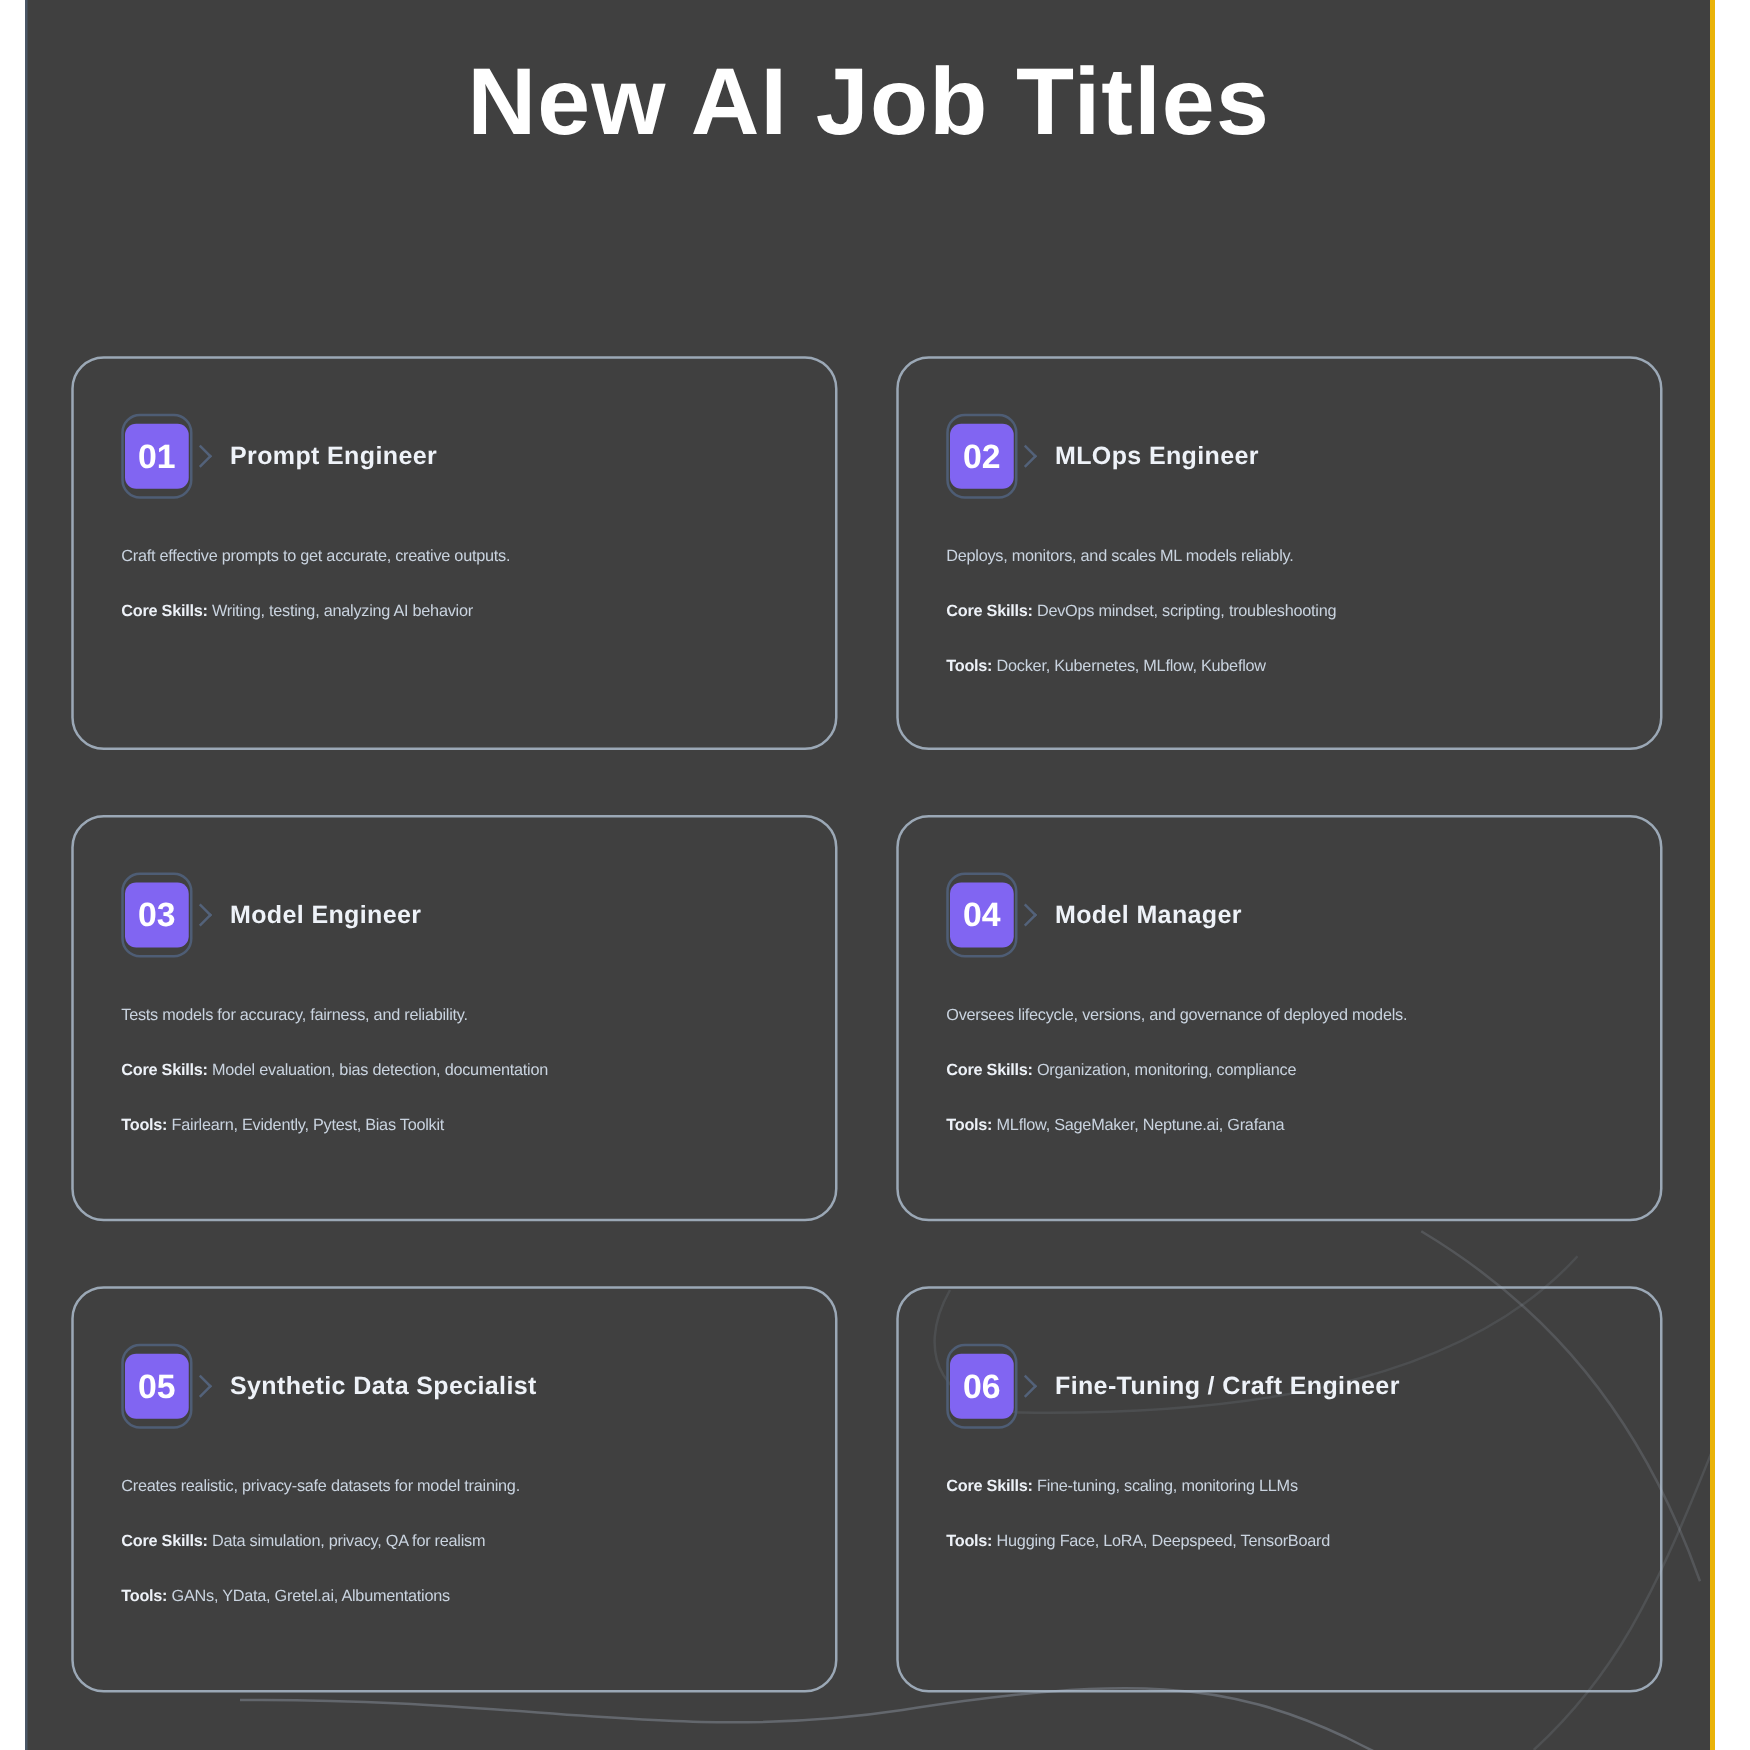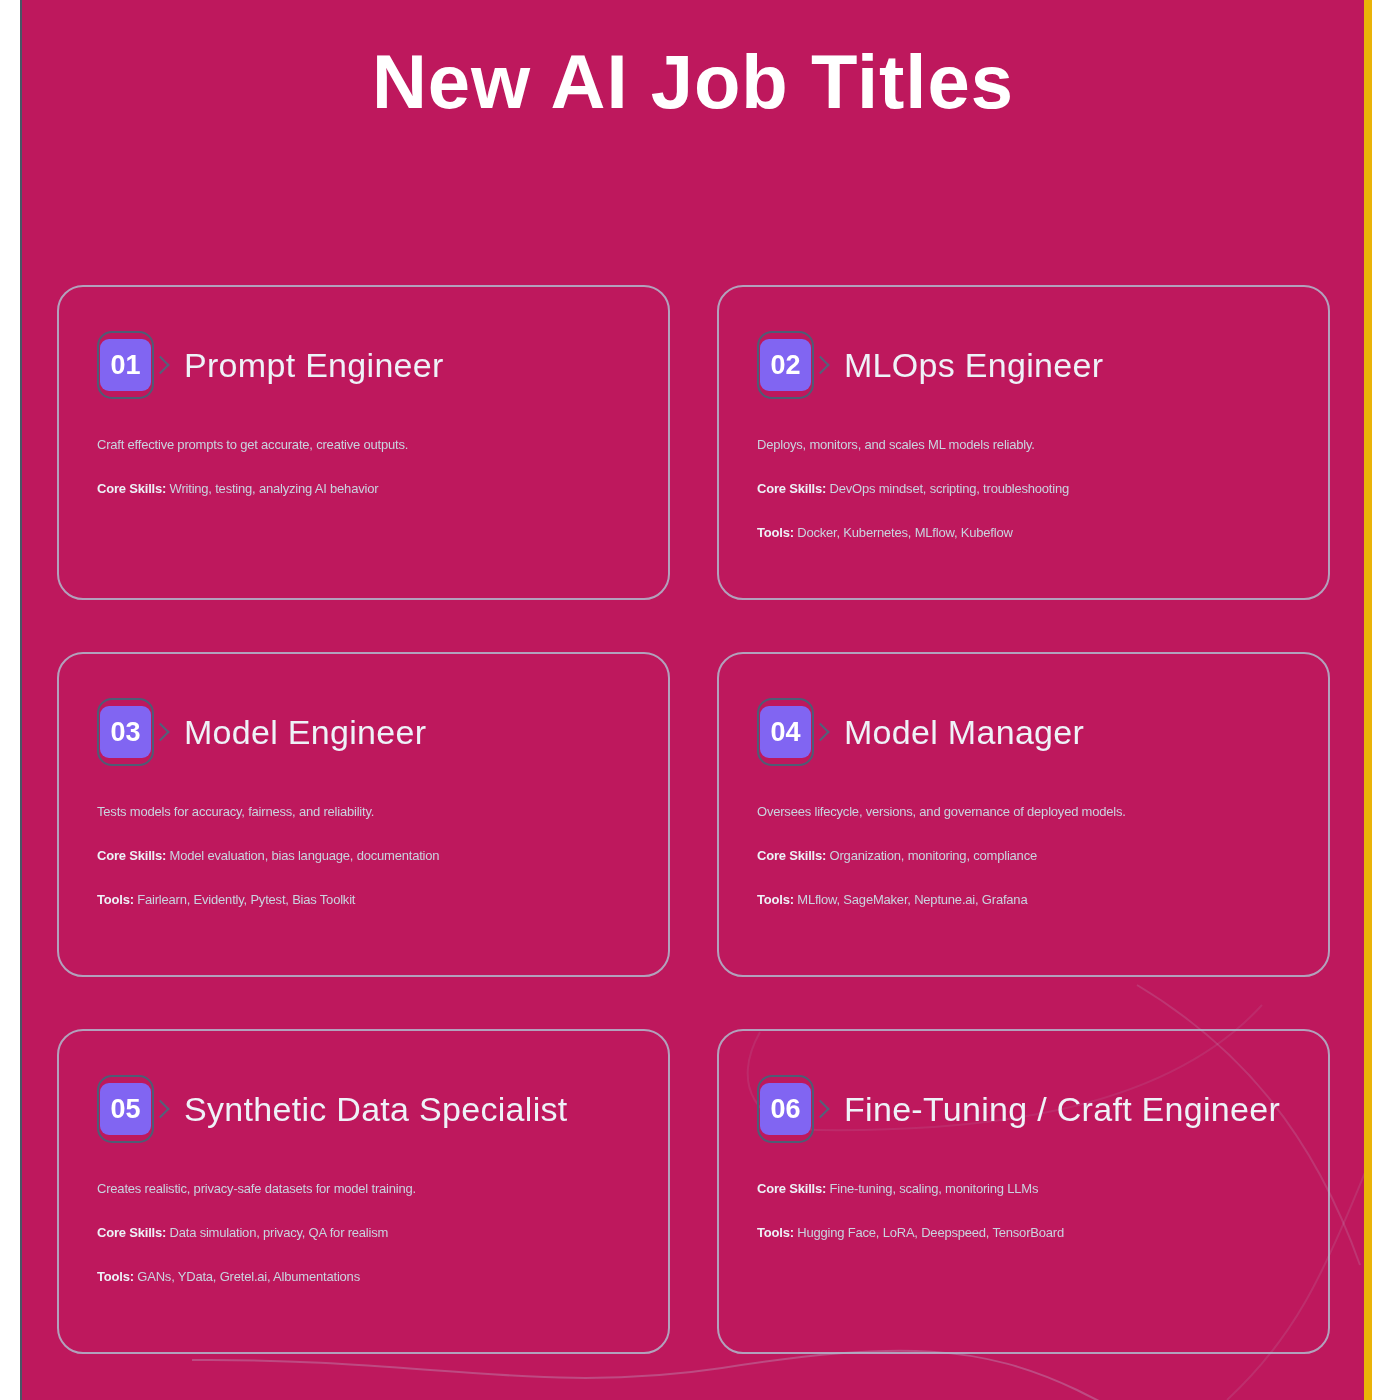--- a/index.html
+++ b/index.html
@@ -7,23 +7,23 @@
   body {
     background: #ffffff;
     font-family: "Liberation Sans", sans-serif;
     overflow: hidden;
     position: relative;
   }
   .canvas {
     position: absolute;
     top: 0; bottom: 0;
     left: 20px; right: 28px;
-    background: #be185d;
+    background: #404040;
     border-left: 2px solid #4a5666;
-    border-right: 8px solid #eab308;
+    border-right: 4px solid #eab308;
     overflow: hidden;
   }
   .curves {
     position: absolute;
     inset: 0;
     z-index: 0;
     pointer-events: none;
   }
   .content { position: relative; z-index: 1; }
   .header {
@@ -86,22 +86,22 @@
     right: -15px;
     top: 50%;
     width: 13px;
     height: 13px;
     transform: translateY(-50%) rotate(45deg);
     border-top: 2.5px solid #53627a;
     border-right: 2.5px solid #53627a;
   }
   .job-title {
     color: #eef2f8;
-    font-size: 34px;
-    font-weight: 400;
+    font-size: 20px;
+    font-weight: 700;
     letter-spacing: 0.3px;
   }
   .card-body {
     margin-top: 24px;
     font-size: 13px;
     letter-spacing: -0.2px;
     line-height: 44px;
     color: #c9d3df;
   }
   .card-body p { margin: 0; }
@@ -162,21 +162,21 @@
       <div class="card card-3">
         <div class="badge-row">
           <div class="badge">
             <div class="badge-num">03</div>
             <span class="badge-chevron"></span>
           </div>
           <div class="job-title">Model Engineer</div>
         </div>
         <div class="card-body">
           <p class="desc-line oneline">Tests models for accuracy, fairness, and reliability.</p>
-          <p class="skills-line"><span class="lbl">Core Skills:</span> <span>Model evaluation, bias language, documentation</span></p>
+          <p class="skills-line"><span class="lbl">Core Skills:</span> <span>Model evaluation, bias detection, documentation</span></p>
           <p class="tools-line oneline"><span class="lbl">Tools:</span> <span>Fairlearn, Evidently, Pytest, Bias Toolkit</span></p>
         </div>
       </div>
 
       <div class="card card-4">
         <div class="badge-row">
           <div class="badge">
             <div class="badge-num">04</div>
             <span class="badge-chevron"></span>
           </div>

